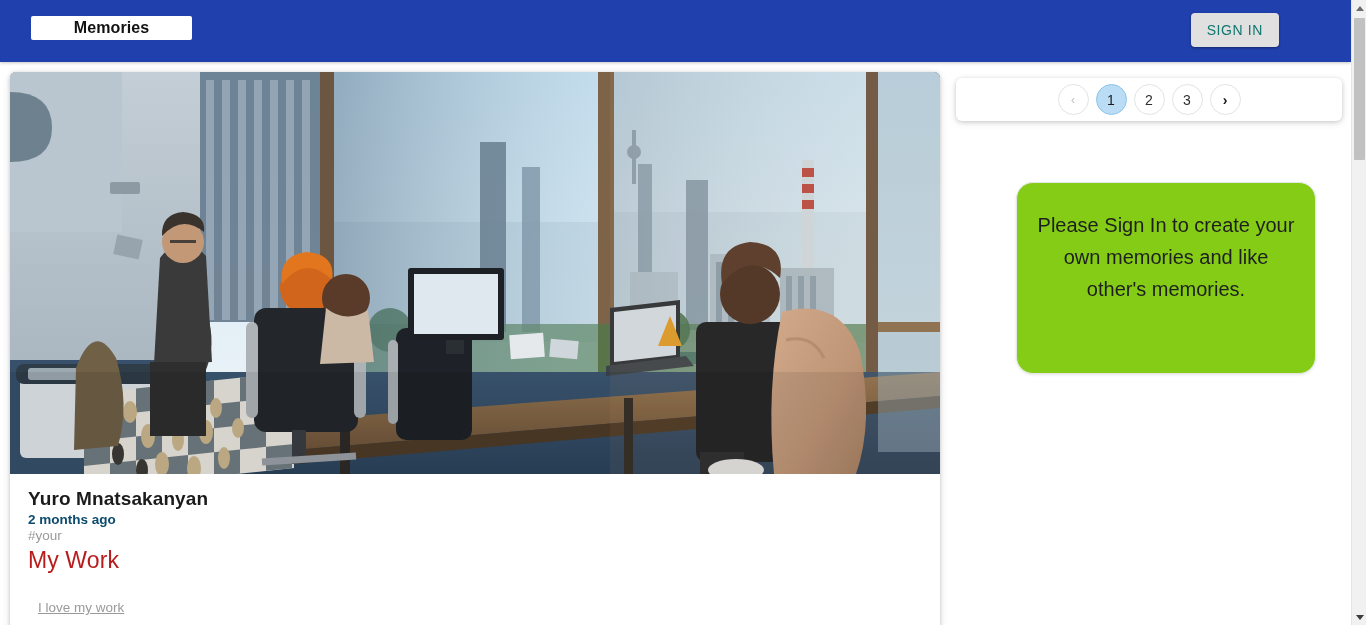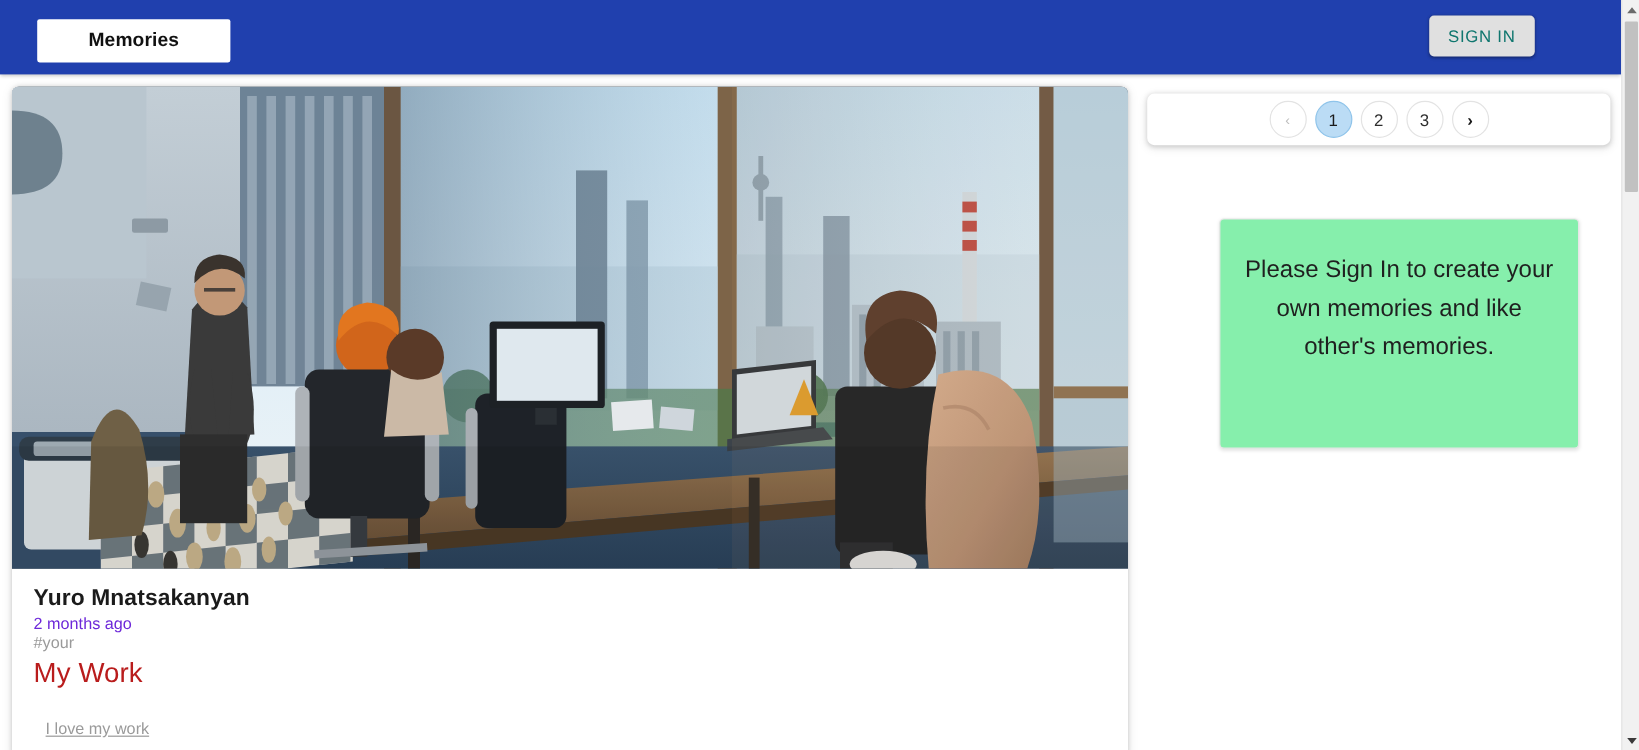--- a/index.html
+++ b/index.html
@@ -28,21 +28,21 @@
     width: 1351px;
     height: 62px;
     background: #2040ae;
     box-shadow: 0 1px 3px rgba(0,0,0,0.22);
   }
   .brand-box {
     position: absolute;
     left: 31px;
     top: 16px;
     width: 161px;
-    height: 36px;
+    height: 24px;
     background: #ffffff;
     border-radius: 2px;
     display: flex;
     align-items: center;
     justify-content: center;
   }
   .brand-text {
     font-size: 16px;
     font-weight: bold;
     color: #111111;
@@ -91,22 +91,23 @@
   .post-body { padding: 8px 18px 0 18px; }
   .post-author {
     font-size: 19px;
     font-weight: bold;
     color: #1b1b1b;
     margin: 6px 0 2px 0;
     letter-spacing: 0.1px;
   }
   .post-time {
     font-size: 13.5px;
-    color: #6d28d9;
+    color: #0c4a6e;
     margin: 0 0 1px 0;
+    font-weight: bold;
   }
   .post-tags {
     font-size: 13.5px;
     color: #9a9a9a;
     margin: 0 0 2px 0;
   }
   .post-title {
     font-size: 23px;
     color: #b91c1c;
     margin: 4px 0 0 0;
@@ -160,23 +161,23 @@
   .pager-btn .chev { font-size: 12px; line-height: 1; }
   .pager-btn .chev.bold { font-weight: bold; font-size: 14px; color: #1a1a1a; }
 
   
   .notice-card {
     position: absolute;
     left: 1016px;
     top: 182px;
     width: 300px;
     height: 192px;
-    background: #86efac;
+    background: #84cc16;
     border: 1px solid #e6e6e6;
-    border-radius: 4px;
+    border-radius: 17px;
     box-shadow: 0 1px 3px rgba(0,0,0,0.10);
     box-sizing: border-box;
   }
   .notice-text {
     margin: 26px 16px 0 16px;
     text-align: center;
     font-size: 20px;
     line-height: 32px;
     color: #1f1f1f;
   }

